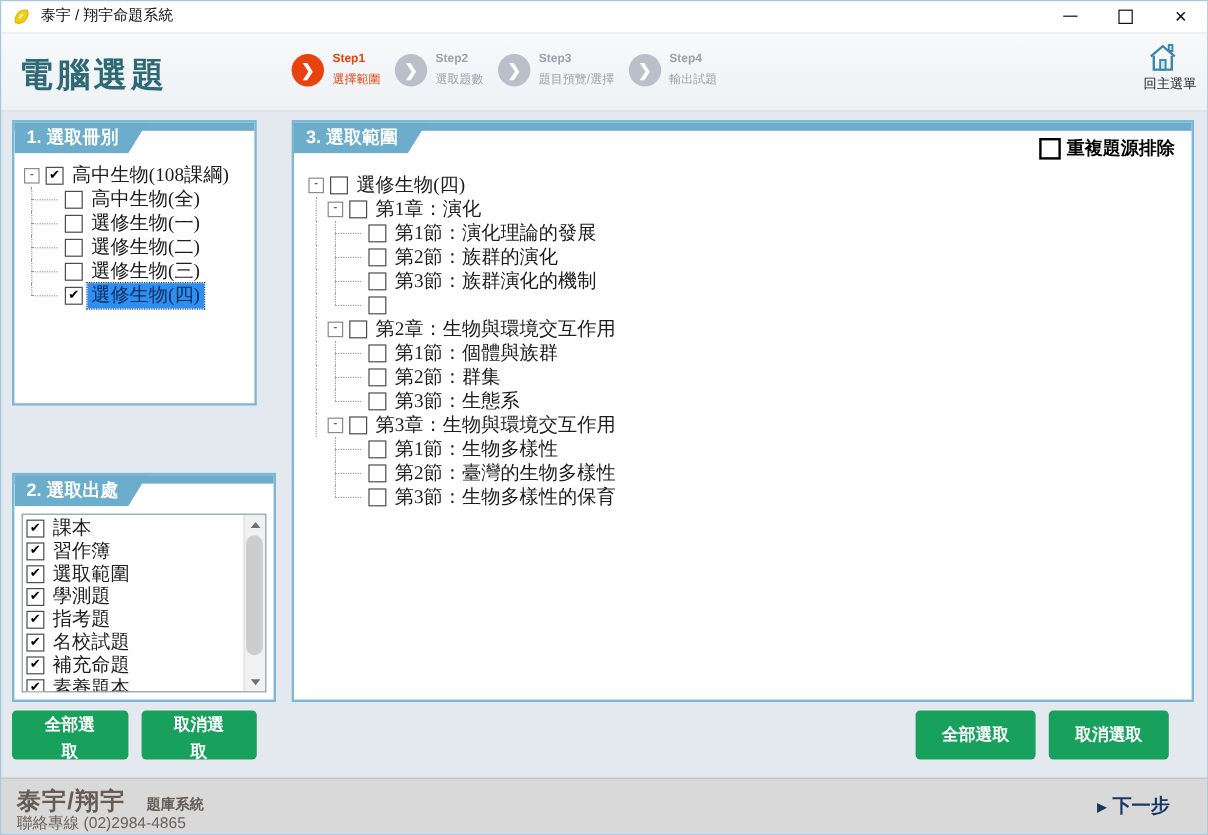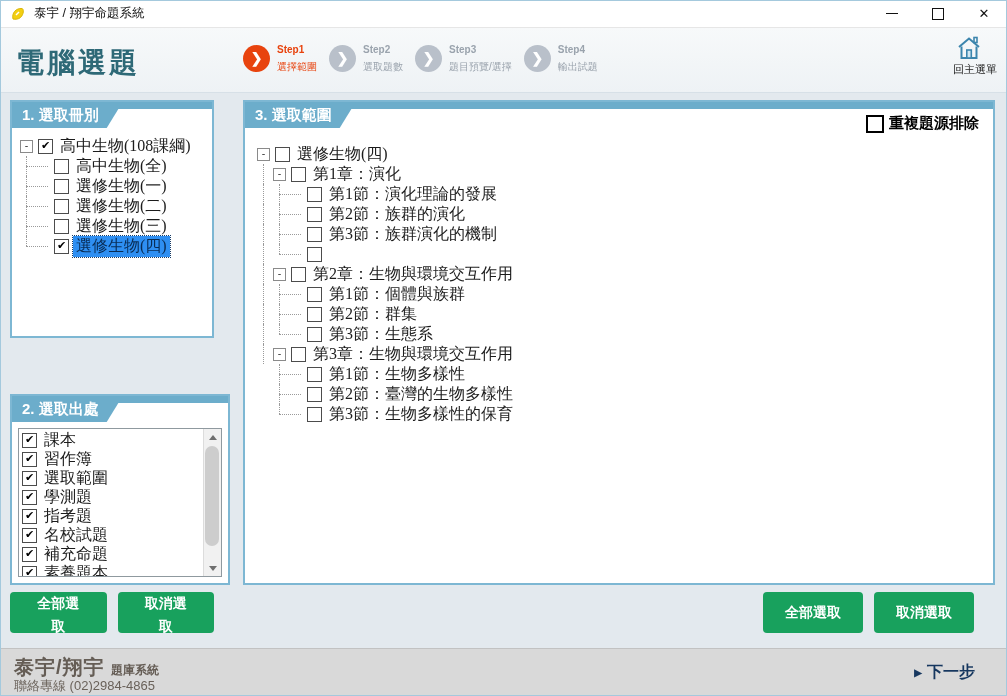--- a/index.html
+++ b/index.html
@@ -85,21 +85,21 @@
   #btns-left{left:10px;top:592px;width:204px}
   #btns-right{left:243px;top:592px;width:731px}
   .gbtn{background:#18a15d;color:#fff;border:none;border-radius:4px;height:41px;padding:0 22px;
         font-family:"Liberation Sans",sans-serif;font-size:14px;font-weight:700;line-height:23px;cursor:default}
 
   
   #footer{position:absolute;left:0;top:648px;width:100%;height:48px;background:#d9d9d9;
           border-top:1px solid #c2c2c2;box-sizing:border-box}
   #brandline{position:absolute;left:14px;top:5px;color:#655d55;white-space:nowrap}
   #brand{font-size:20px;font-weight:bold;letter-spacing:1px}
-  #brand-suffix{font-size:12px;font-weight:bold;margin-left:2px}
+  #brand-suffix{font-size:12px;font-weight:bold;margin-left:13px}
   #contact{position:absolute;left:14px;top:28px;font-size:13px;color:#6a625a}
   #next{position:absolute;right:32px;top:13px;font-size:16px;font-weight:bold;color:#16375f;
         display:flex;align-items:center;cursor:default}
   #next-arrow{font-size:10px;margin-right:5px}
 </style>
 </head>
 <body>
 
 <div id="frame"></div>
 

